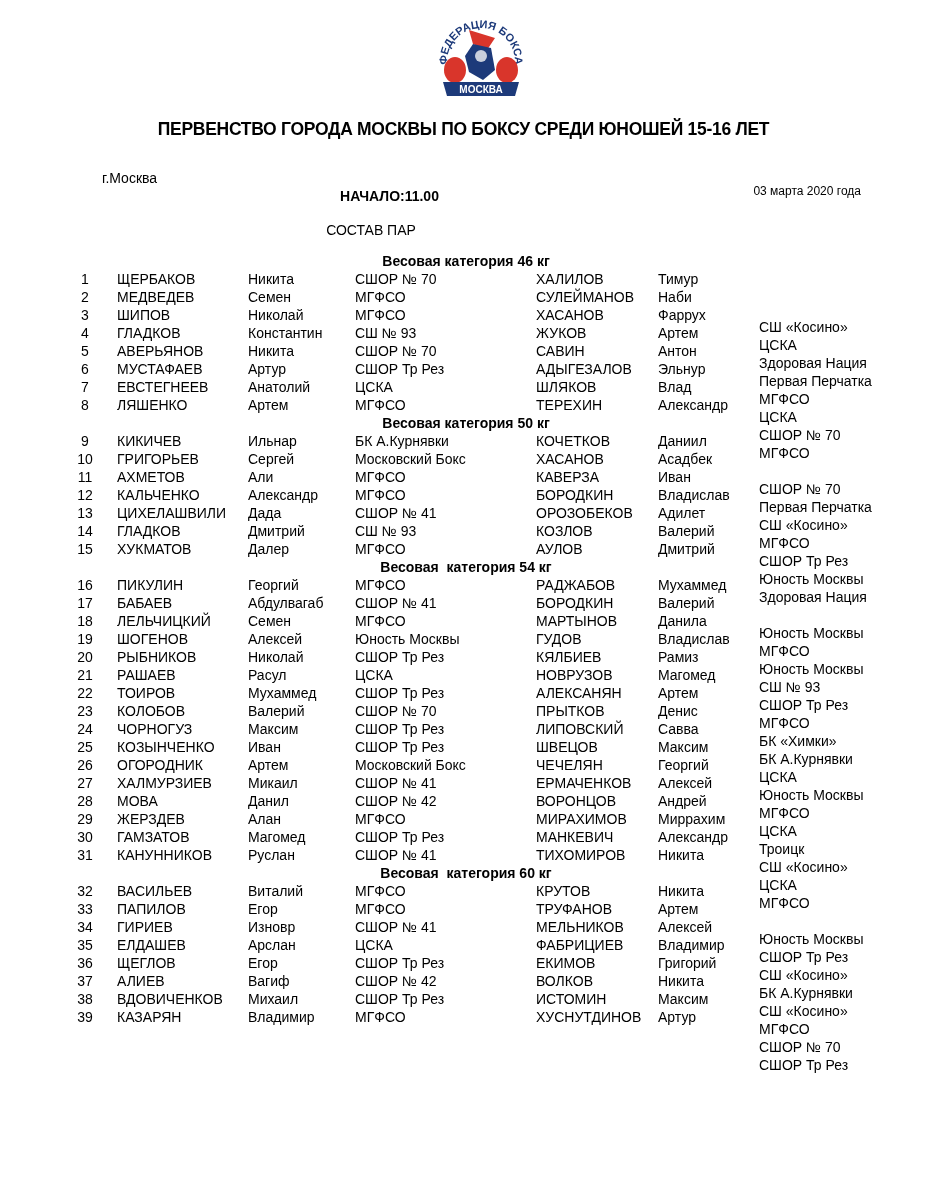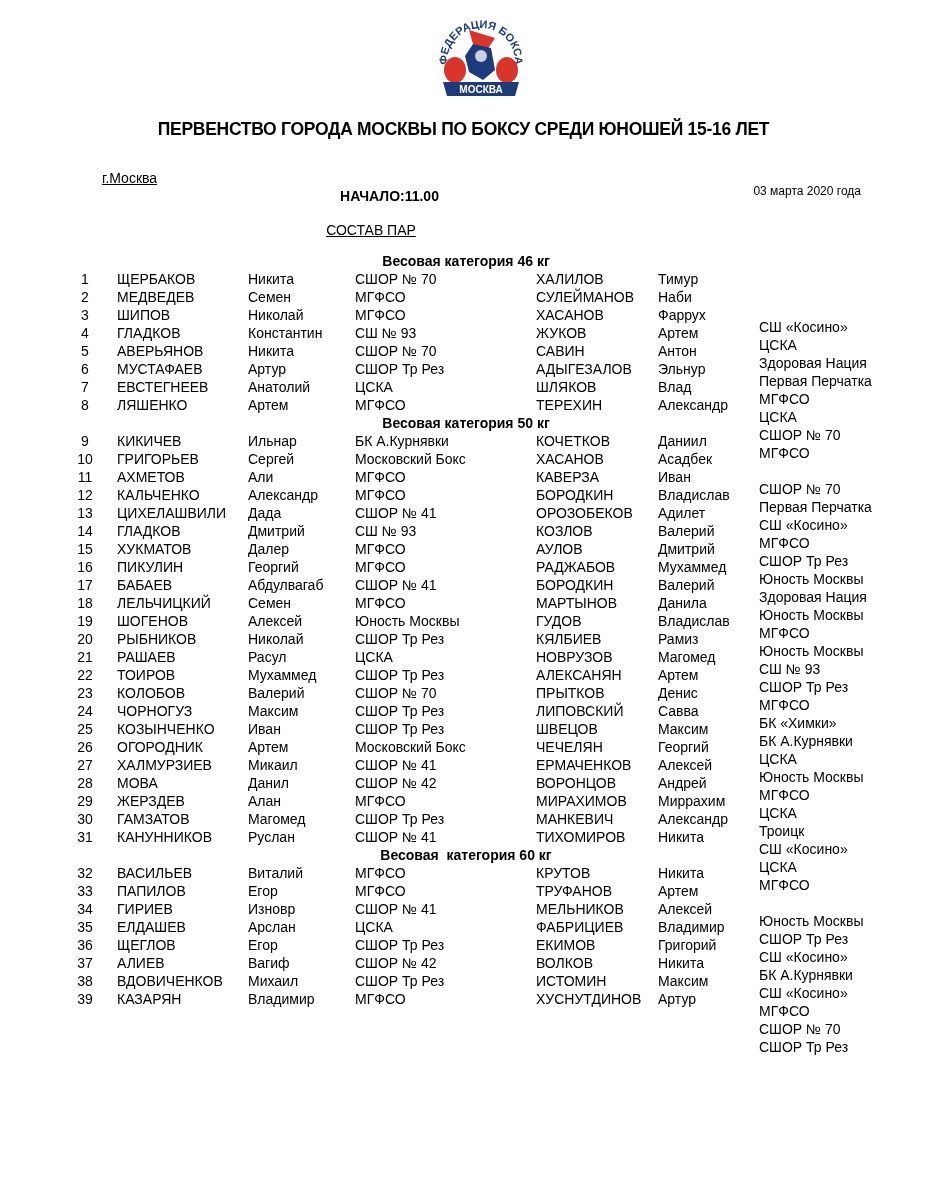--- a/index.html
+++ b/index.html
@@ -8,30 +8,29 @@
       font-family: "Liberation Sans", sans-serif; color: #000;
     }
     .logo {
       position: absolute; left: 433px; top: 10px; width: 96px; height: 92px;
     }
     .title {
       position: absolute; left: 0; width: 927px; top: 118px; text-align: center;
       font-weight: bold; font-size: 19px; letter-spacing: -0.3px;
       transform: scaleX(0.92); transform-origin: center;
     }
-    .city { position: absolute; left: 102px; top: 170px; font-size: 14px; text-decoration: underline; }
+    .city { position: absolute; left: 102px; top: 170px; font-size: 14px; }
     .date { position: absolute; right: 66px; top: 184px; font-size: 12px; }
     .start {
       position: absolute; left: 0; width: 779px; top: 188px; text-align: center;
       font-weight: bold; font-size: 14px;
     }
     .pairs-title {
       position: absolute; left: 0; width: 742px; top: 222px; text-align: center;
       font-size: 14px;
-      text-decoration: underline;
     }
     .list { position: absolute; left: 0; top: 252px; width: 927px; }
     .cat {
       height: 18px; line-height: 18px; text-align: center; font-weight: bold;
       font-size: 14px; padding-left: 5px; white-space: pre;
     }
     .row { position: relative; height: 18px; line-height: 18px; font-size: 14px; white-space: nowrap; }
     .row span { position: absolute; top: 0; }
     .c-num { left: 72px; width: 26px; text-align: center; }
     .c-s1 { left: 117px; }
@@ -199,20 +198,21 @@
     </div>
     <div class="row">
       <span class="c-num">15</span>
       <span class="c-s1">ХУКМАТОВ</span>
       <span class="c-n1">Далер</span>
       <span class="c-t1">МГФСО</span>
       <span class="c-s2">АУЛОВ</span>
       <span class="c-n2">Дмитрий</span>
       <span class="c-t2">Здоровая Нация</span>
     </div>
+    <div class="cat">Весовая  категория 54 кг</div>
     <div class="row">
       <span class="c-num">16</span>
       <span class="c-s1">ПИКУЛИН</span>
       <span class="c-n1">Георгий</span>
       <span class="c-t1">МГФСО</span>
       <span class="c-s2">РАДЖАБОВ</span>
       <span class="c-n2">Мухаммед</span>
       <span class="c-t2">Юность Москвы</span>
     </div>
     <div class="row">

